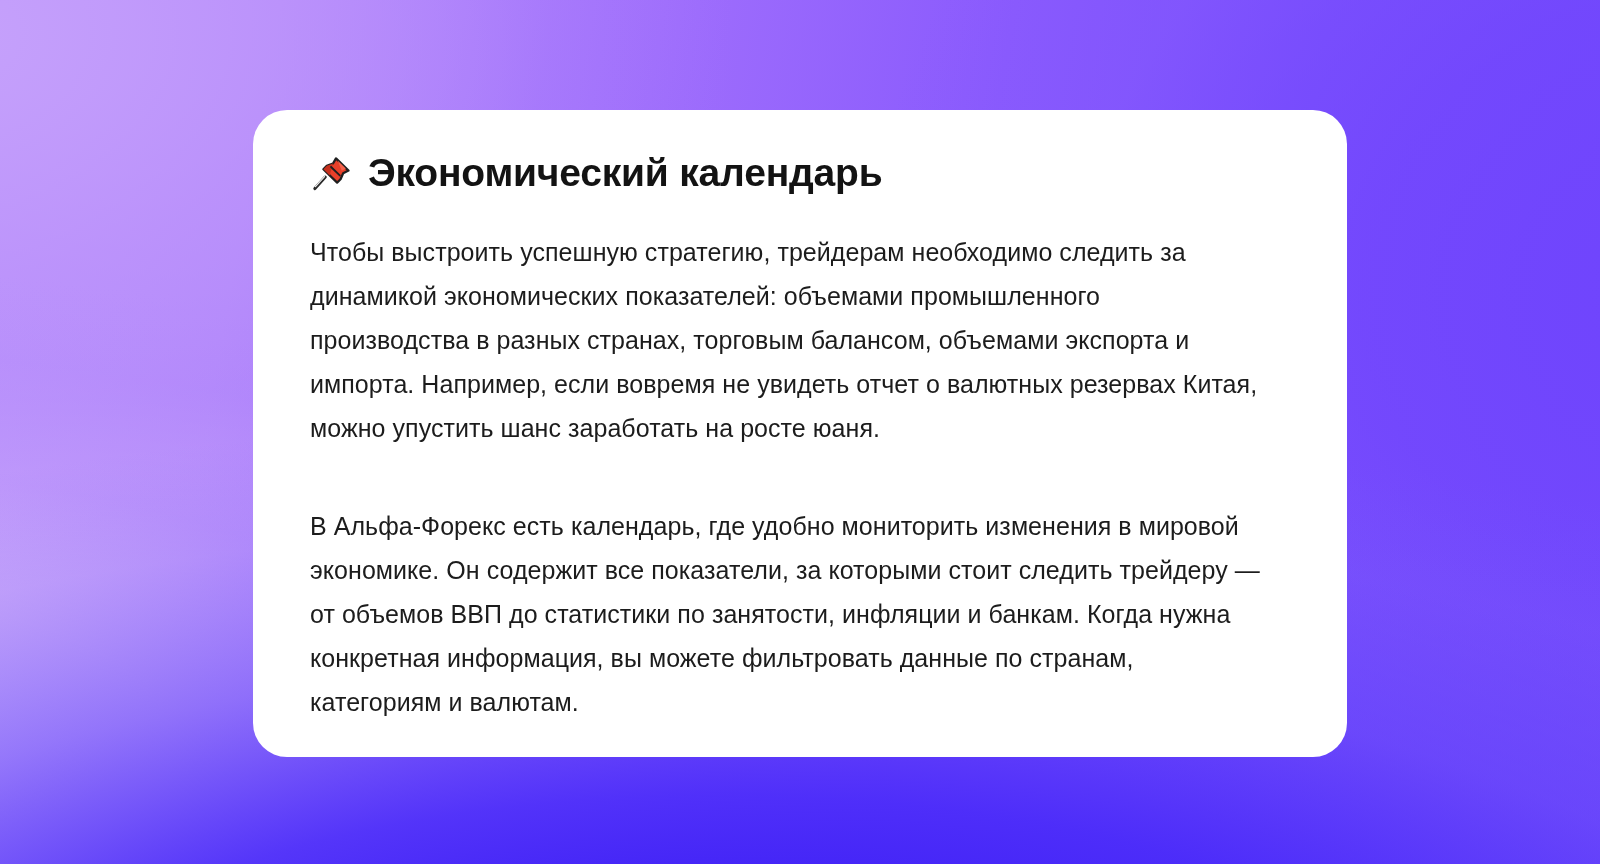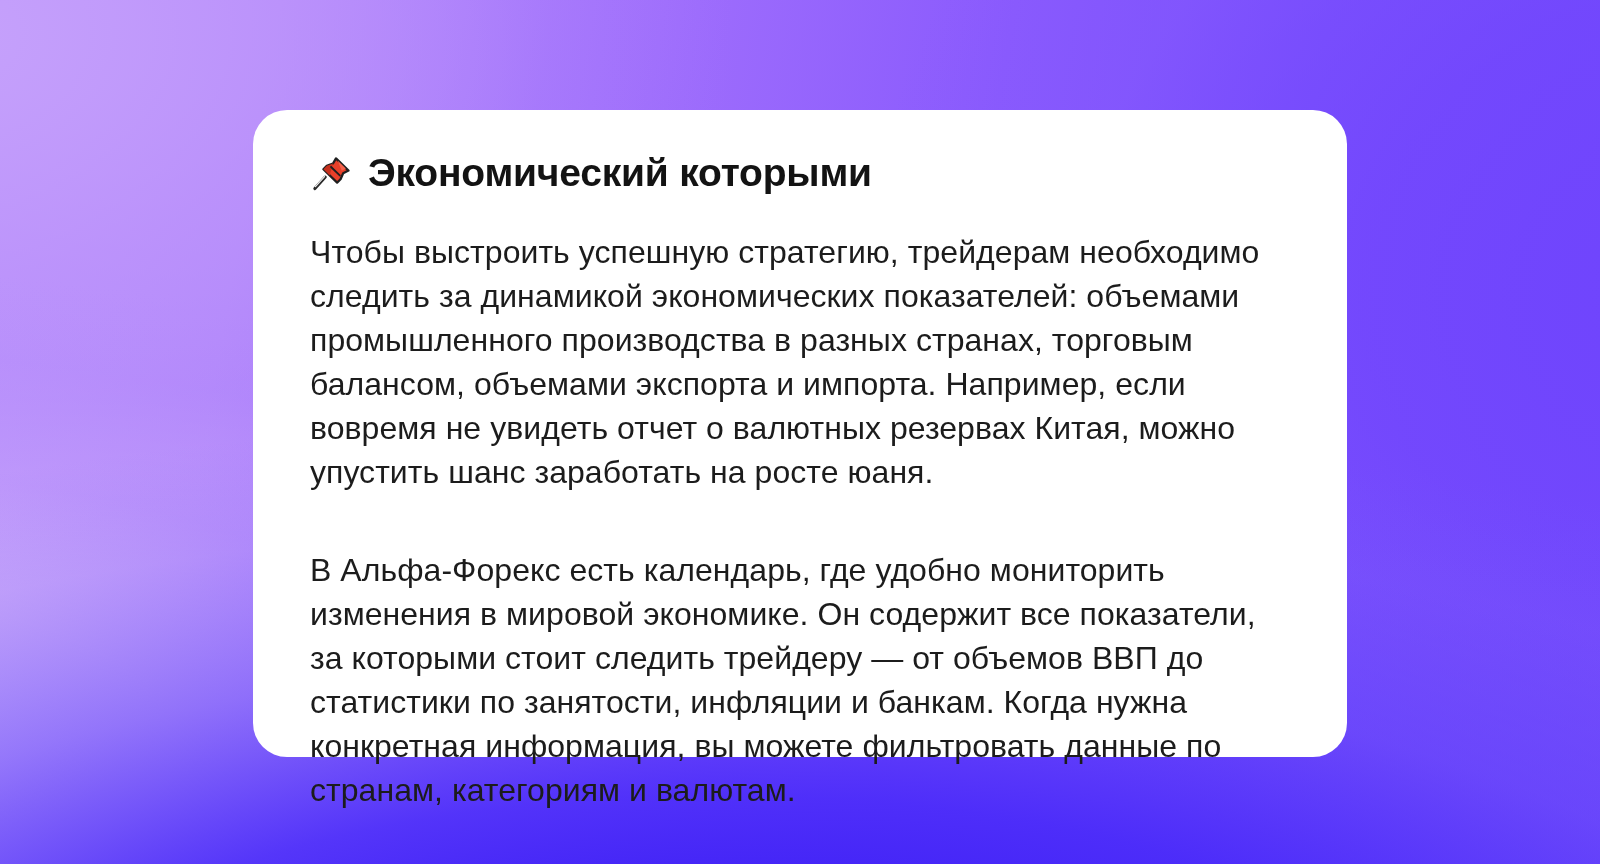--- a/index.html
+++ b/index.html
@@ -130,21 +130,21 @@
     height: 42px;
   }
 
   
   .body-copy {
     width: 952px;
   }
 
   .body-copy p {
     margin: 0;
-    font-size: 32px;
+    font-size: 25px;
     line-height: 44px;
     font-weight: 400;
     color: #1c1c1c;
     letter-spacing: 0.05px;
   }
 
   .body-copy p + p {
     margin-top: 54px;
   }
 </style>
@@ -170,21 +170,21 @@
             <path d="M16.6 26.9 L6.2 38.4" stroke="#f0f0f0" stroke-width="1.4" stroke-linecap="round" fill="none"></path>
 
             <g>
               <path d="M29.7 6.2 L44.0 20.1 L37.9 23.2 L34.9 30.0 L31.0 33.8 L15.3 18.6 L19.2 14.7 L26.3 12.0 Z" fill="#e8402a" stroke="#1f1f1f" stroke-width="2.6" stroke-linejoin="round"></path>
               <path d="M26.3 12.0 L19.2 14.7 L15.3 18.6 L22.5 25.6 Z" fill="#c6301d"></path>
               <path d="M31.6 8.6 L41.0 17.8 L36.3 20.2 Z" fill="#f4634c"></path>
               <path d="M24.1 16.0 L34.0 25.6" stroke="#1f1f1f" stroke-width="2.2" stroke-linecap="round" fill="none"></path>
             </g>
           </svg>
         </span>
-        <span>Экономический которыми</span>
+        <span>Экономический календарь</span>
       </h1>
 
       <div class="body-copy">
         <p>Чтобы выстроить успешную стратегию, трейдерам необходимо следить за динамикой экономических показателей: объемами промышленного производства в разных странах, торговым балансом, объемами экспорта и импорта. Например, если вовремя не увидеть отчет о валютных резервах Китая, можно упустить шанс заработать на росте юаня.</p>
         <p>В Альфа-Форекс есть календарь, где удобно мониторить изменения в мировой экономике. Он содержит все показатели, за которыми стоит следить трейдеру — от объемов ВВП до статистики по занятости, инфляции и банкам. Когда нужна конкретная информация, вы можете фильтровать данные по странам, категориям и валютам.</p>
       </div>
 
     </div>
   </div>
 

